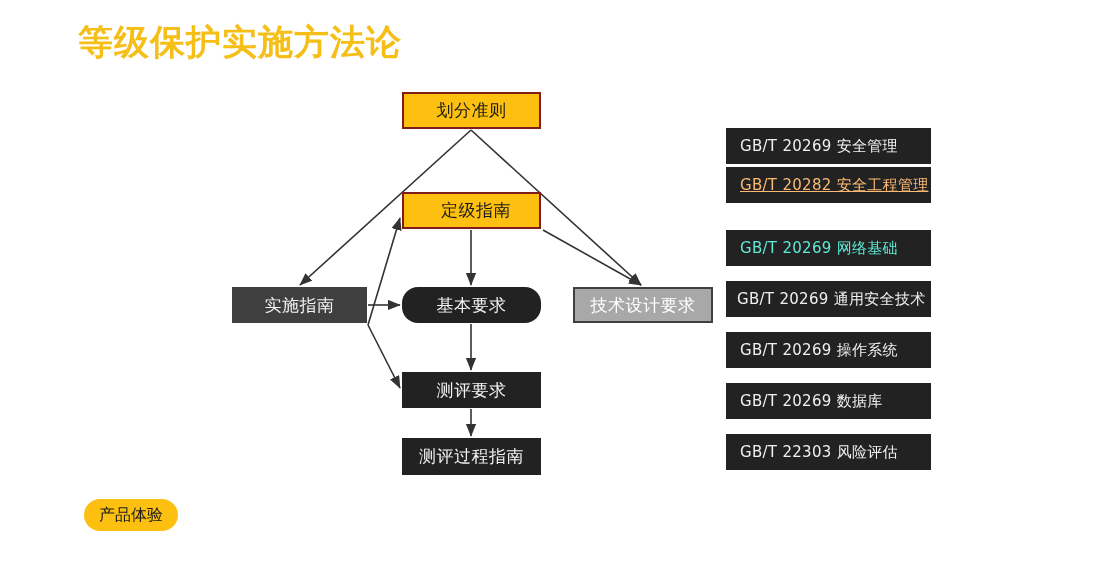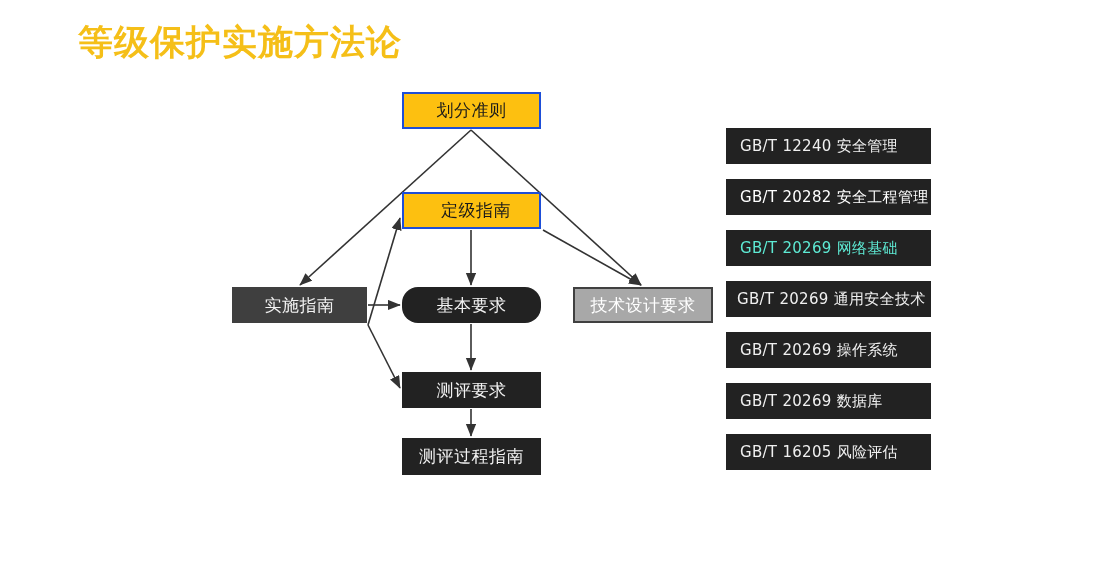--- a/index.html
+++ b/index.html
@@ -43,21 +43,21 @@
     display: flex;
     align-items: center;
     justify-content: center;
     font-size: 17px;
     line-height: 1;
     white-space: nowrap;
     letter-spacing: 0.5px;
   }
   .node-yellow {
     background: #fdc010;
-    border: 2px solid #1d4ed8;
+    border: 2px solid #7f1d1d;
     color: #1a1a1a;
   }
   .node-dark {
     background: #222222;
     color: #f2f2f2;
   }
   .node-grayish {
     background: #3f3f3f;
     color: #f2f2f2;
   }
@@ -124,23 +124,24 @@
       <div class="node node-yellow" style="left: 402px; top: 92px; width: 139px; height: 37px;">划分准则</div>
       <div class="node node-yellow" style="left: 402px; top: 192px; width: 139px; height: 37px; padding-left: 9px;">定级指南</div>
       <div class="node node-grayish" style="left: 232px; top: 287px; width: 135px; height: 36px;">实施指南</div>
       <div class="node node-dark" style="left: 402px; top: 287px; width: 139px; height: 36px; border-radius: 16px;">基本要求</div>
       <div class="node node-light" style="left: 573px; top: 287px; width: 140px; height: 36px;">技术设计要求</div>
       <div class="node node-dark" style="left: 402px; top: 372px; width: 139px; height: 36px;">测评要求</div>
       <div class="node node-dark" style="left: 402px; top: 438px; width: 139px; height: 37px;">测评过程指南</div>
     </div>
 
   <div id="standards-layer">
-      <div class="list-item" style="left: 726px; top: 128px; width: 205px; height: 36px; background: rgb(34, 34, 34); color: rgb(240, 240, 240);">GB/T 12240 安全管理</div>
-      <div class="list-item" style="left: 726px; top: 179px; width: 205px; height: 36px; background: rgb(34, 34, 34); color: #ffffff;">GB/T 20282 安全工程管理</div>
+      <div class="list-item" style="left: 726px; top: 128px; width: 205px; height: 36px; background: rgb(34, 34, 34); color: rgb(240, 240, 240);">GB/T 20269 安全管理</div>
+      <div class="list-item" style="left: 726px; top: 167px; width: 205px; height: 36px; background: rgb(34, 34, 34); color: #fdba74; text-decoration: underline;">GB/T 20282 安全工程管理</div>
       <div class="list-item" style="left: 726px; top: 230px; width: 205px; height: 36px; background: rgb(34, 34, 34); color: #5eead4;">GB/T 20269 网络基础</div>
       <div class="list-item" style="left: 726px; top: 281px; width: 205px; height: 36px; background: rgb(34, 34, 34); color: rgb(240, 240, 240); padding-left: 11px;">GB/T 20269 通用安全技术</div>
       <div class="list-item" style="left: 726px; top: 332px; width: 205px; height: 36px; background: rgb(34, 34, 34); color: rgb(240, 240, 240);">GB/T 20269 操作系统</div>
       <div class="list-item" style="left: 726px; top: 383px; width: 205px; height: 36px; background: rgb(34, 34, 34); color: rgb(240, 240, 240);">GB/T 20269 数据库</div>
-      <div class="list-item" style="left: 726px; top: 434px; width: 205px; height: 36px; background: rgb(34, 34, 34); color: rgb(240, 240, 240);">GB/T 16205 风险评估</div>
+      <div class="list-item" style="left: 726px; top: 434px; width: 205px; height: 36px; background: rgb(34, 34, 34); color: rgb(240, 240, 240);">GB/T 22303 风险评估</div>
     </div>
 
+  <div id="product-pill" style="background: rgb(253, 192, 16);">产品体验</div>
 
 </div>
 
 </body></html>

